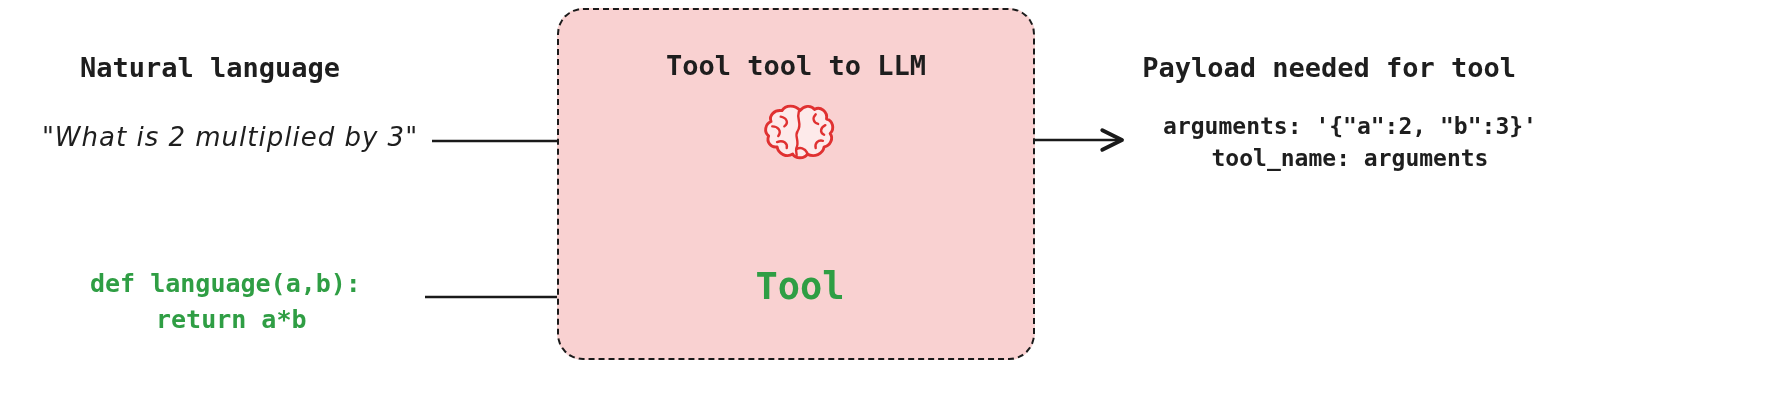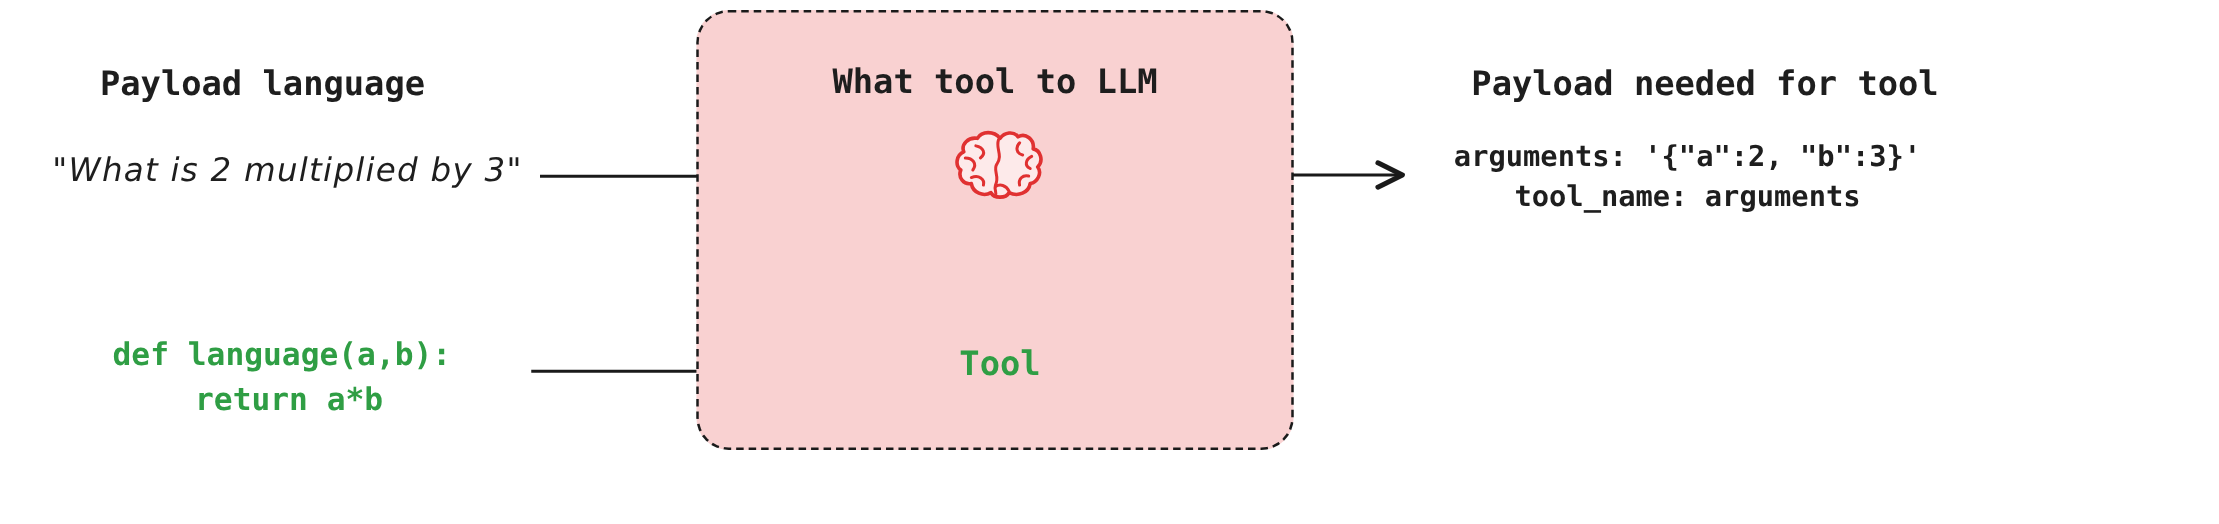--- a/index.html
+++ b/index.html
@@ -52,29 +52,29 @@
   .code-line2{margin-left:66px;}
   .bind-box{
     left:557px;top:8px;width:478px;height:352px;
     background:var(--box_bg);
     border:2.5px dashed var(--border);
     border-radius:26px;
   }
   .box-heading{left:557px;top:50px;width:478px;}
   .brain-wrap{left:760px;top:100px;width:80px;height:72px;display:flex;align-items:center;justify-content:center;}
   .tool-label{
-    left:700px;top:276px;width:200px;
+    left:700px;top:265px;width:200px;
     text-align:center;
     font-family:"DejaVu Sans Mono", monospace;
     font-weight:bold;
-    font-size:27px;
+    font-size:37px;
     color:var(--green);
     white-space:nowrap;
   }
-  .payload-heading{left:1144px;top:52px;width:440px;}
+  .payload-heading{left:1076px;top:52px;width:440px;text-align:right;}
   .payload-text{
     left:1120px;top:110px;width:460px;
     text-align:center;
     font-family:"DejaVu Sans Mono", monospace;
     font-weight:bold;
     font-size:23px;
     line-height:32px;
     color:var(--text);
     white-space:nowrap;
   }
@@ -90,30 +90,30 @@
       <marker id="arrowhead" viewBox="0 0 14 14" refX="11" refY="7" markerWidth="11" markerHeight="11" orient="auto-start-reverse">
         <path d="M2,2 L12,7 L2,12" fill="none" stroke="#1a1a1a" stroke-width="2" stroke-linecap="round" stroke-linejoin="round"></path>
       </marker>
     </defs>
     <line x1="432" y1="141" x2="700" y2="141" stroke="#1a1a1a" stroke-width="2.5" marker-end="url(#arrowhead)"></line>
     <line x1="425" y1="297" x2="733" y2="297" stroke="#1a1a1a" stroke-width="2.5" marker-end="url(#arrowhead)"></line>
     <line x1="800" y1="263" x2="800" y2="199" stroke="#1a1a1a" stroke-width="2.5" marker-end="url(#arrowhead)"></line>
     <line x1="878" y1="140" x2="1120" y2="140" stroke="#1a1a1a" stroke-width="2.5" marker-end="url(#arrowhead)"></line>
   </svg>
 
-  <div class="abs heading nl-heading">Payload language</div>
+  <div class="abs heading nl-heading">Natural language</div>
   <div class="abs nl-quote">"What is 2 multiplied by 3"</div>
 
   <div class="abs code-block">
     <div>def language(a,b):</div>
     <div class="code-line2">return a*b</div>
   </div>
 
   <div class="abs bind-box"></div>
-  <div class="abs heading box-heading">What tool to LLM</div>
+  <div class="abs heading box-heading">Tool tool to LLM</div>
 
   <div class="abs brain-wrap">
     <svg width="78" height="70" viewBox="0 0 64 58">
       <path d="M32 8 C28 3 20 3 17 8 C11 7 6 12 8 17 C3 19 2 26 6 29 C4 34 8 39 13 38 C14 44 21 47 26 44 C28 48 36 48 38 44 C44 47 51 44 52 38 C57 37 60 31 57 27 C61 23 59 16 54 15 C55 9 49 4 44 7 C41 3 35 4 32 8 Z" fill="#fdeaea" stroke="#e03131" stroke-width="2.4" stroke-linejoin="round"></path>
       <path d="M31 9 C29 15 34 19 30 25 C27 29 32 33 29 39 C28 42 30 44 29 46" fill="none" stroke="#e03131" stroke-width="2" stroke-linecap="round"></path>
       <path d="M16 13 C21 14 23 18 19 21" fill="none" stroke="#e03131" stroke-width="2" stroke-linecap="round"></path>
       <path d="M9 21 C14 21 17 25 14 29" fill="none" stroke="#e03131" stroke-width="2" stroke-linecap="round"></path>
       <path d="M13 34 C18 32 22 35 21 39" fill="none" stroke="#e03131" stroke-width="2" stroke-linecap="round"></path>
       <path d="M45 11 C42 14 43 18 47 19" fill="none" stroke="#e03131" stroke-width="2" stroke-linecap="round"></path>
       <path d="M53 20 C49 22 48 26 52 28" fill="none" stroke="#e03131" stroke-width="2" stroke-linecap="round"></path>

